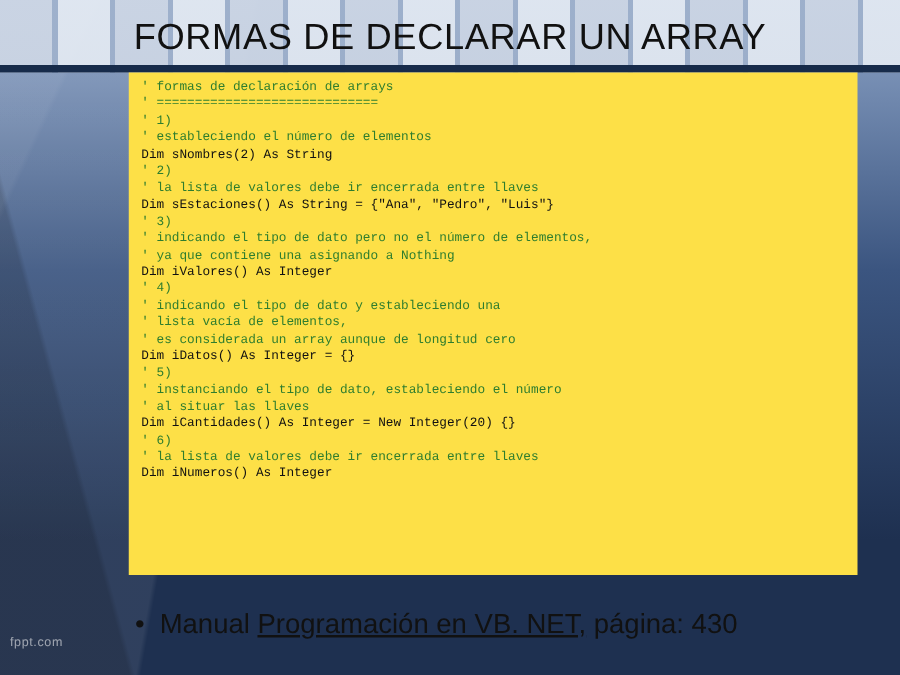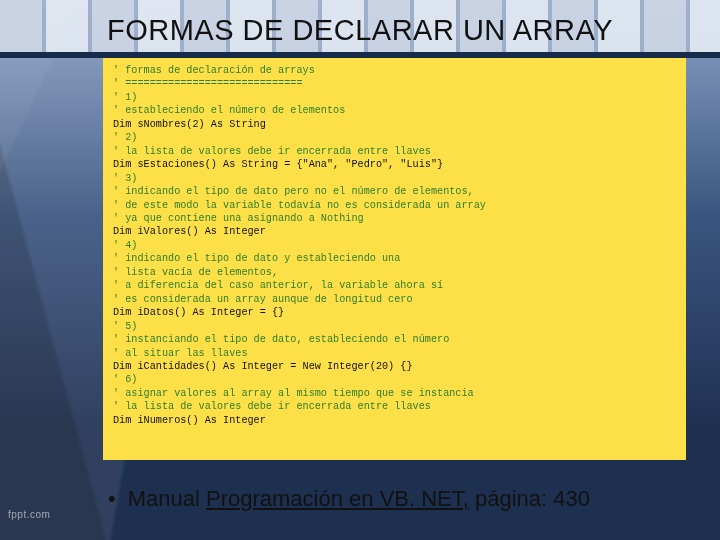--- a/index.html
+++ b/index.html
@@ -83,35 +83,32 @@
     <pre class="code" id="code-pre"><span class="c">' formas de declaración de arrays
 </span><span class="c">' =============================
 </span><span class="c">' 1)
 </span><span class="c">' estableciendo el número de elementos
 </span><span class="n">Dim sNombres(2) As String
 </span><span class="c">' 2)
 </span><span class="c">' la lista de valores debe ir encerrada entre llaves
 </span><span class="n">Dim sEstaciones() As String = {"Ana", "Pedro", "Luis"}
 </span><span class="c">' 3)
 </span><span class="c">' indicando el tipo de dato pero no el número de elementos,
-</span><span class="c">' de este modo la variable todavía no es considerada un array
 </span><span class="c">' ya que contiene una asignando a Nothing
 </span><span class="n">Dim iValores() As Integer
 </span><span class="c">' 4)
 </span><span class="c">' indicando el tipo de dato y estableciendo una
 </span><span class="c">' lista vacía de elementos,
-</span><span class="c">' a diferencia del caso anterior, la variable ahora sí
 </span><span class="c">' es considerada un array aunque de longitud cero
 </span><span class="n">Dim iDatos() As Integer = {}
 </span><span class="c">' 5)
 </span><span class="c">' instanciando el tipo de dato, estableciendo el número
 </span><span class="c">' al situar las llaves
 </span><span class="n">Dim iCantidades() As Integer = New Integer(20) {}
 </span><span class="c">' 6)
-</span><span class="c">' asignar valores al array al mismo tiempo que se instancia
 </span><span class="c">' la lista de valores debe ir encerrada entre llaves
 </span><span class="n">Dim iNumeros() As Integer
 </span></pre>
   </div>
 
   <div class="bullet-row">
     <span class="bullet-dot">•</span>
     <span class="bullet-text">
       <span>Manual </span><span class="u">Programación en VB. NET,</span><span> página: 430</span>
     </span>

